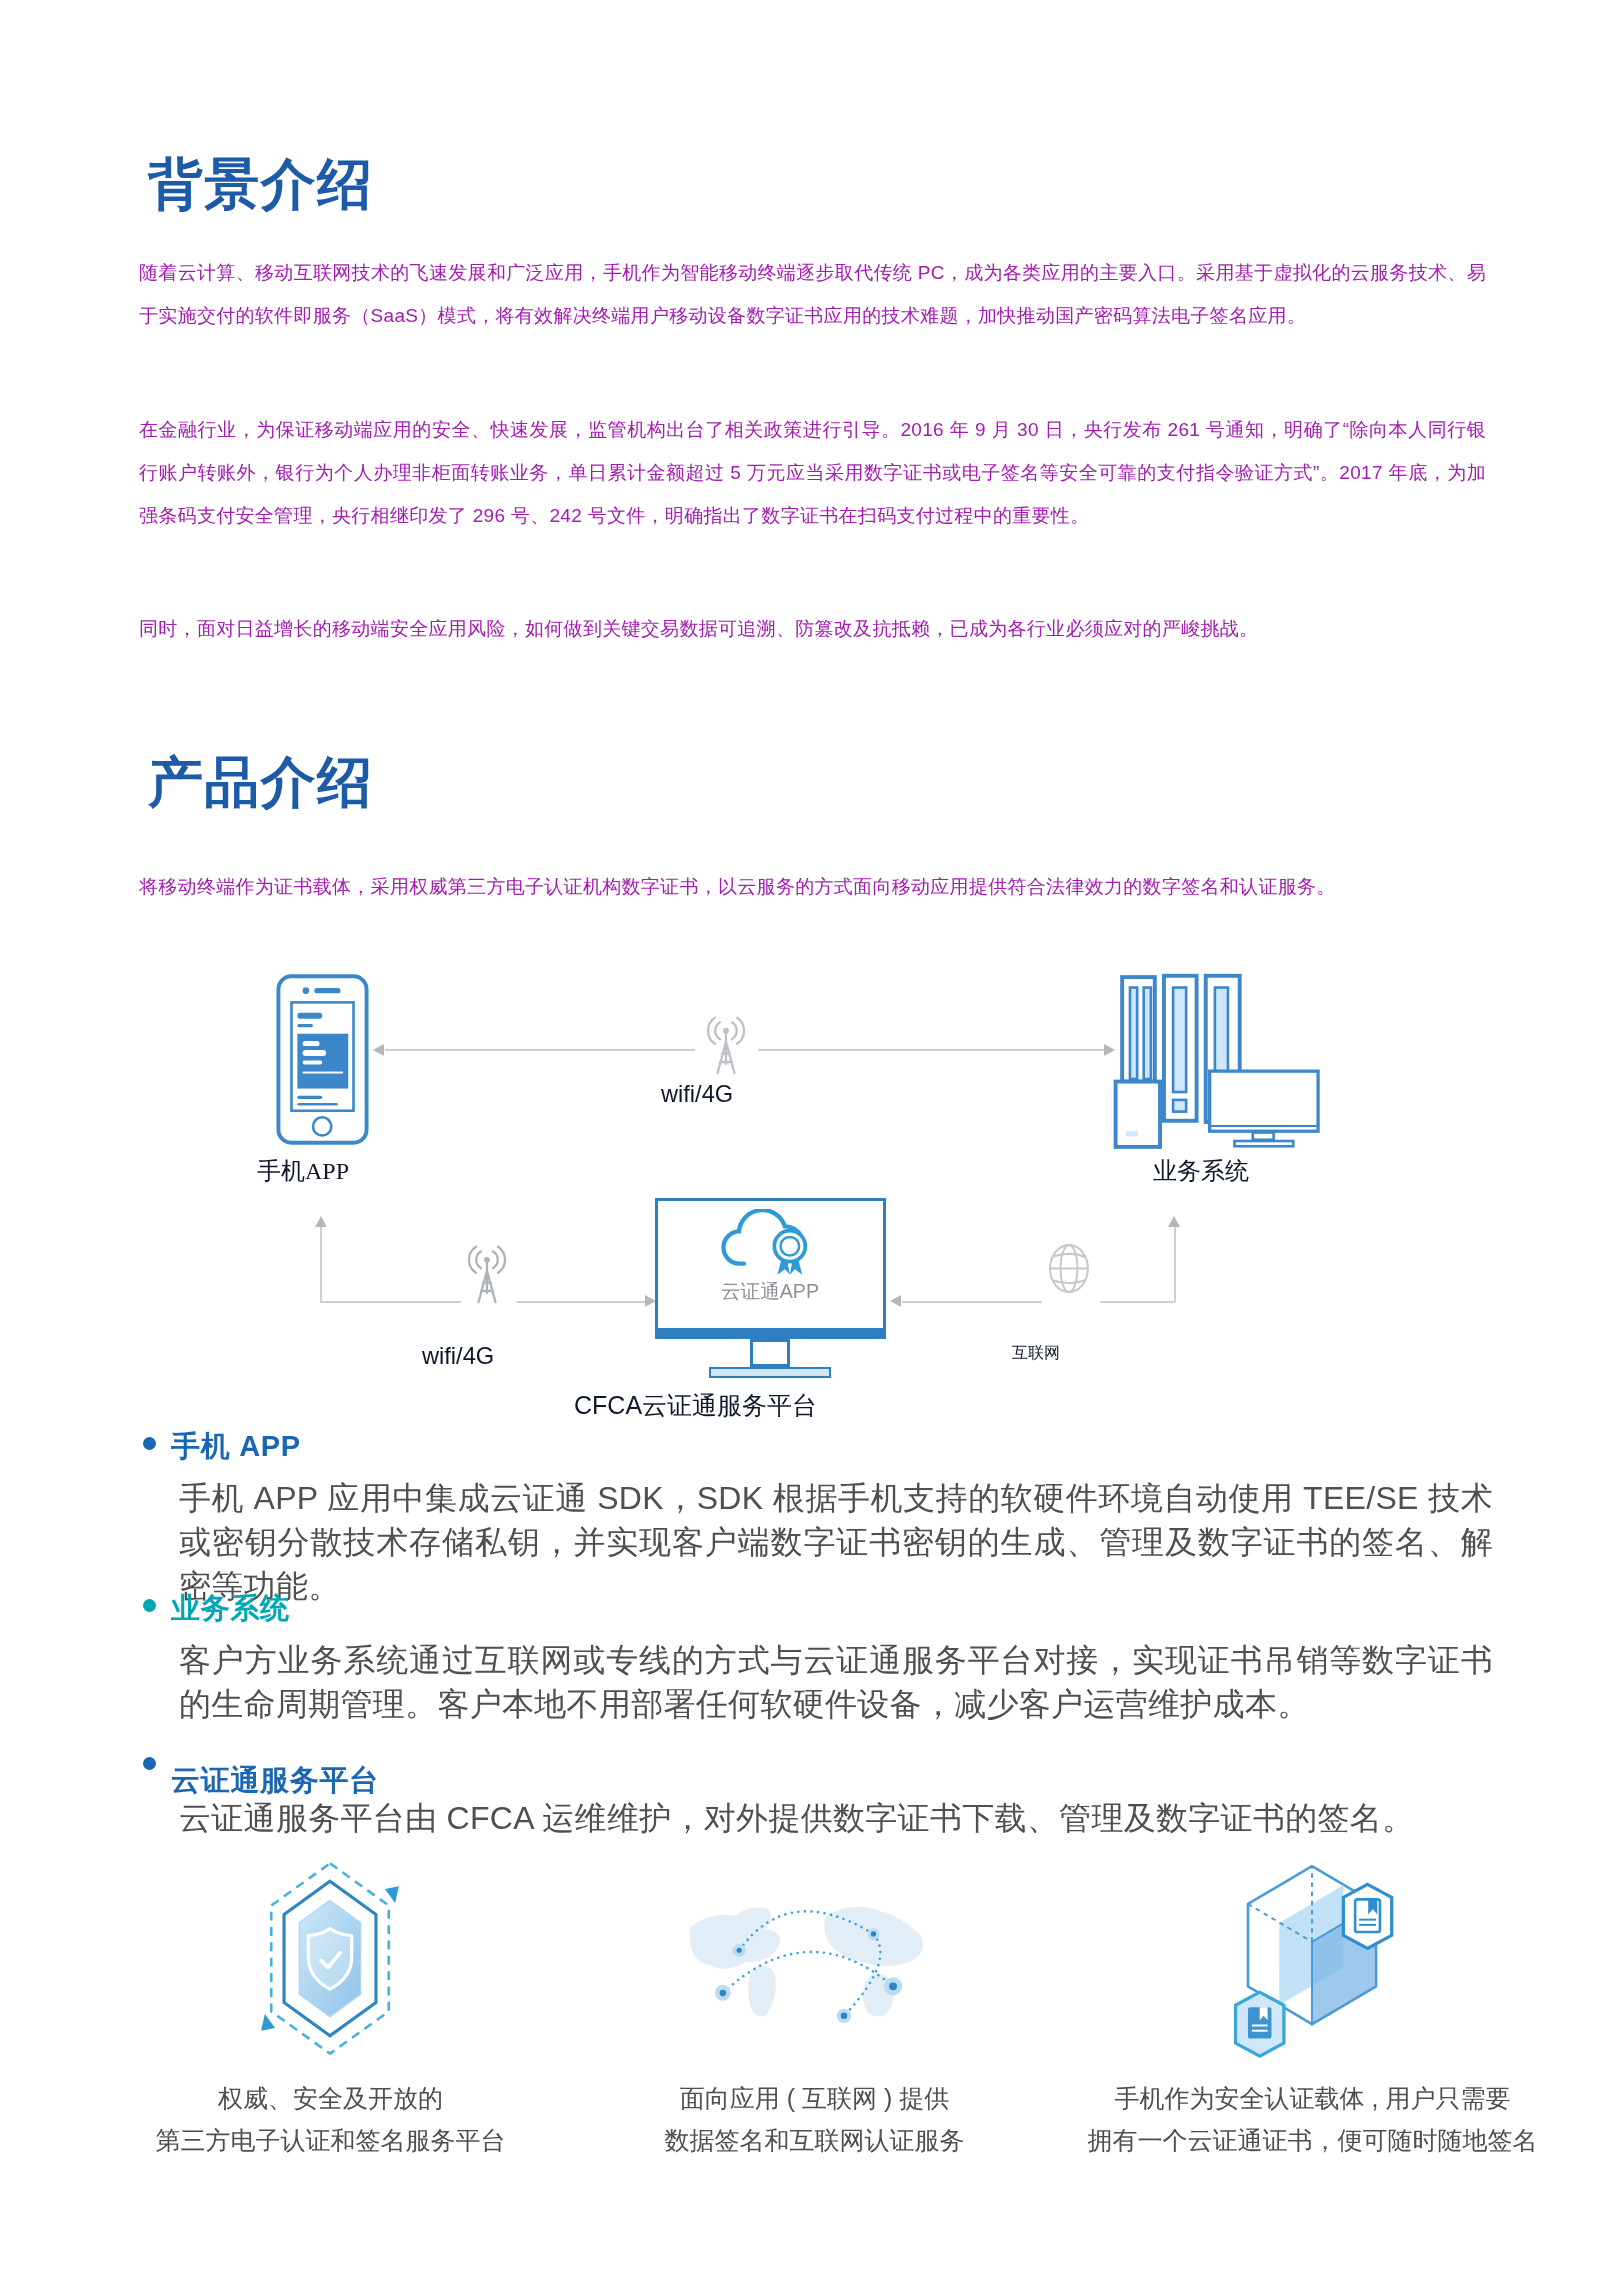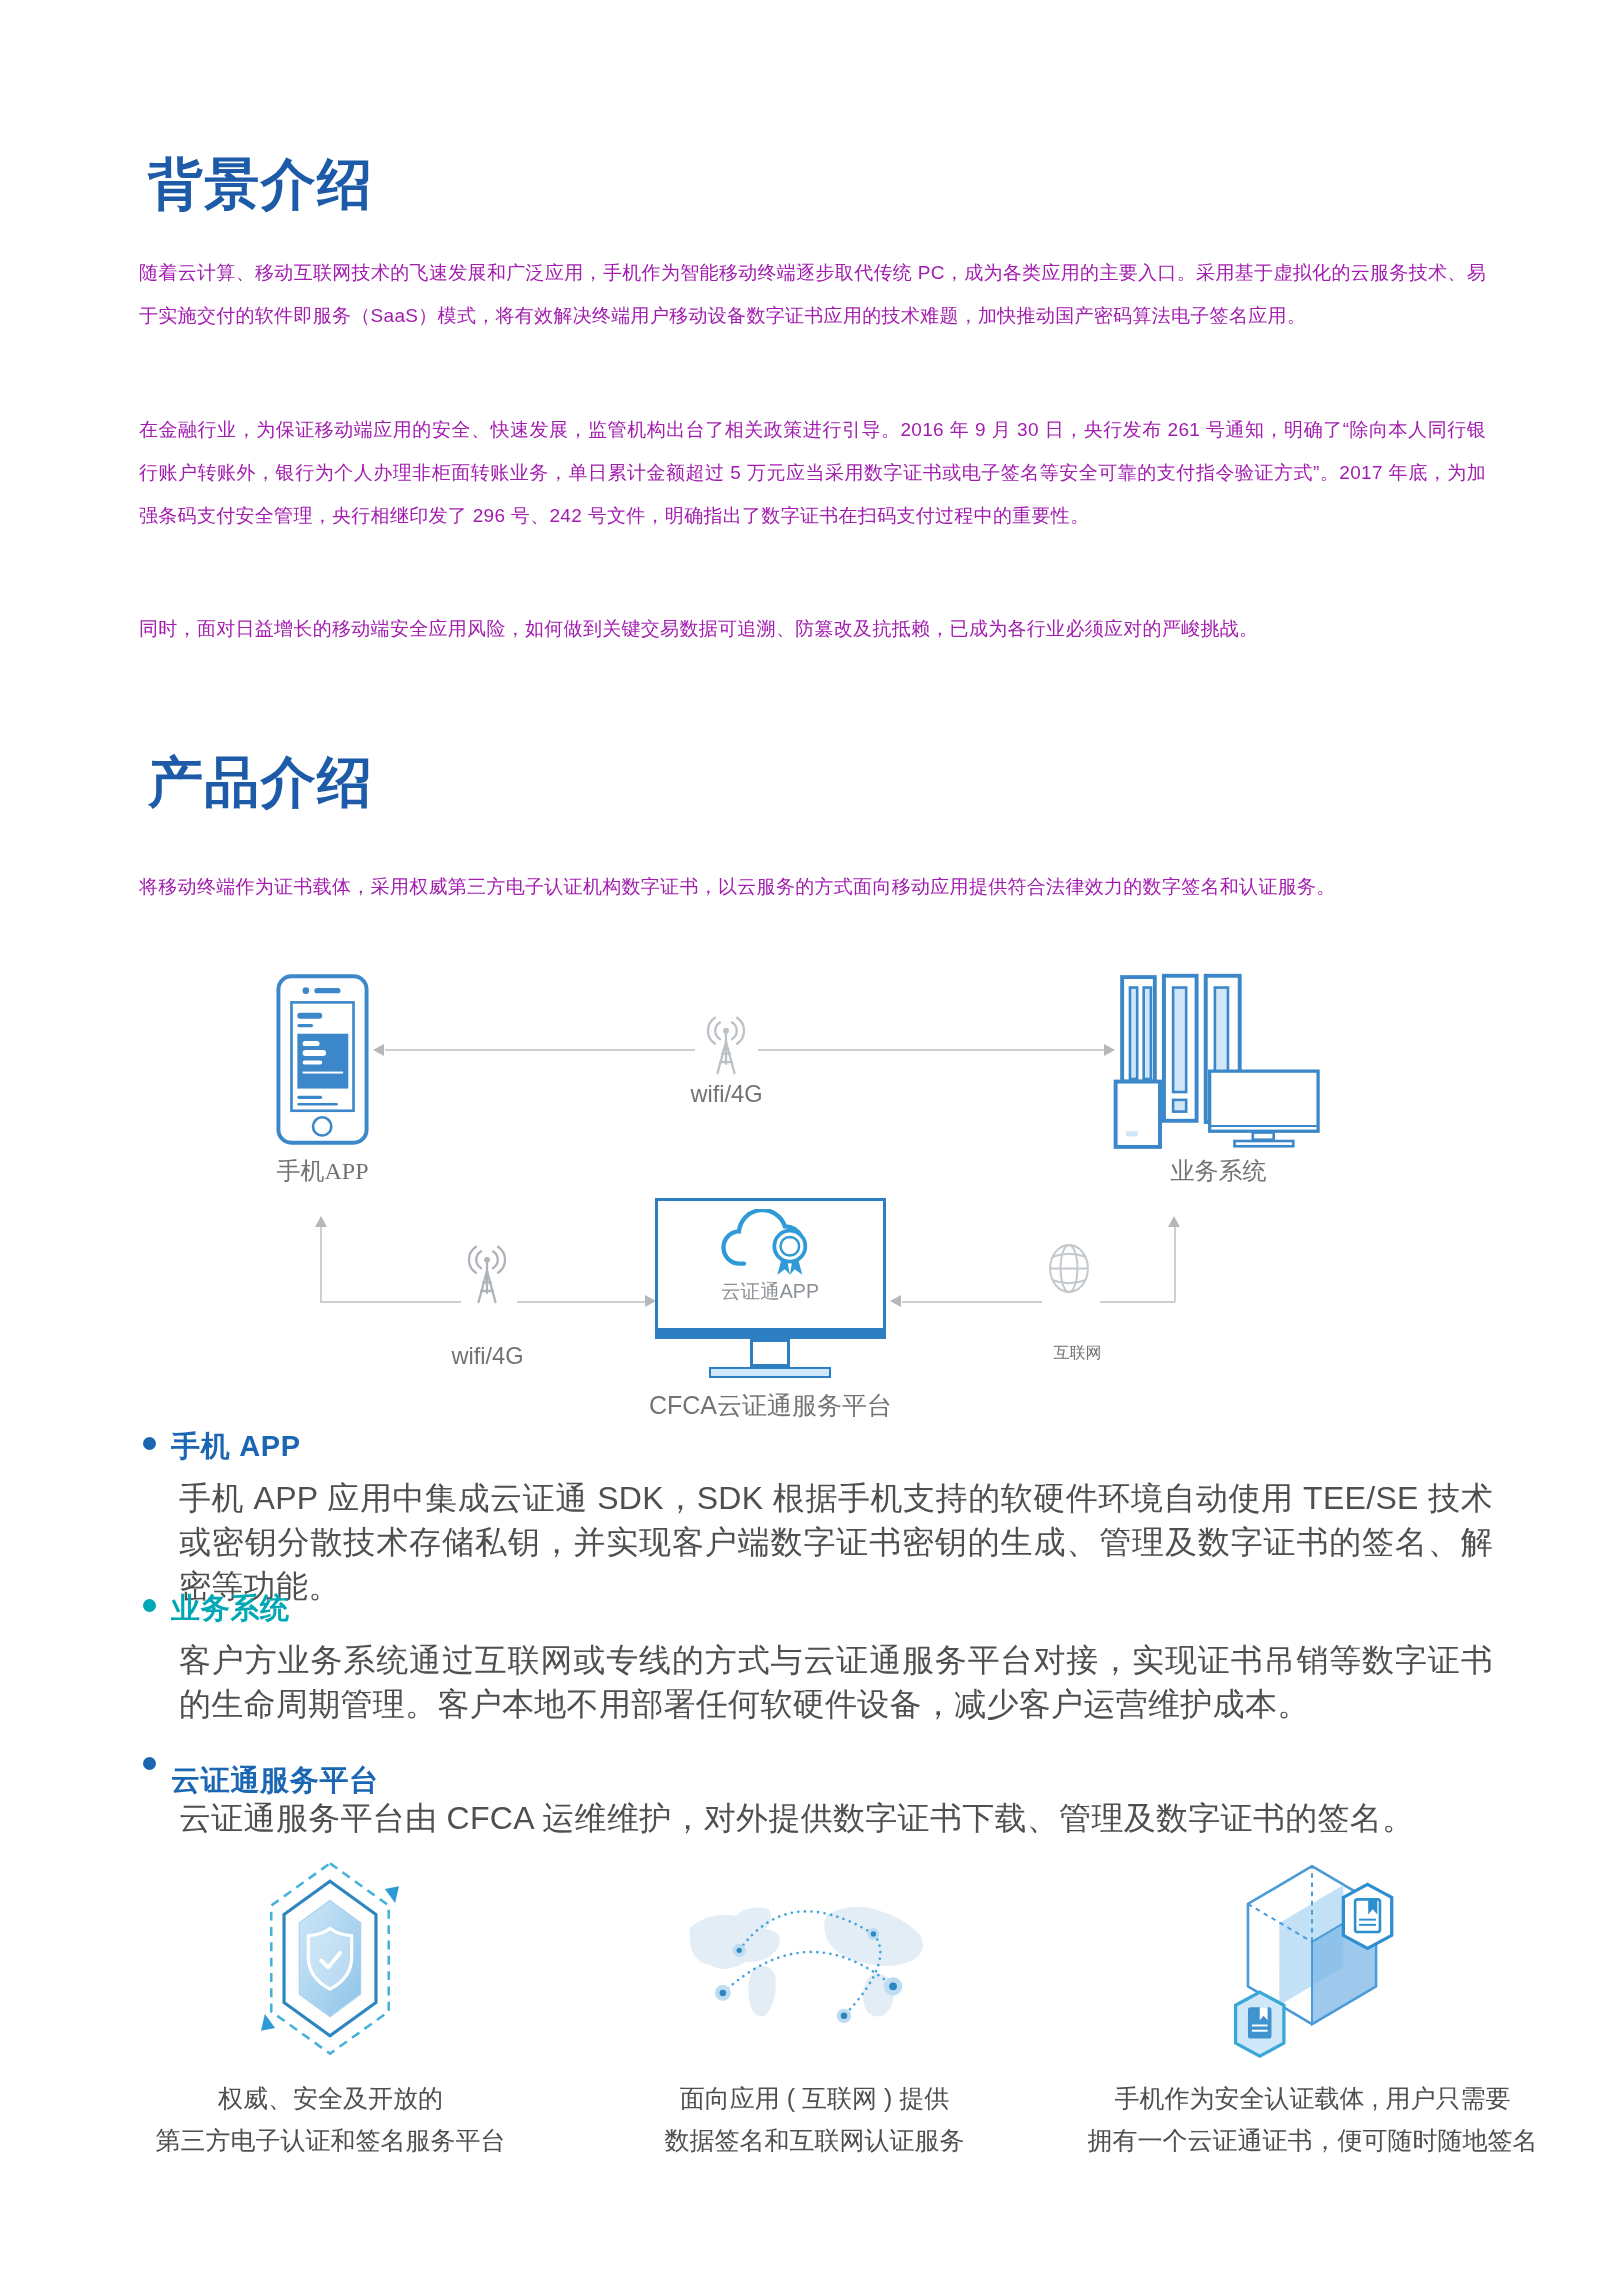--- a/index.html
+++ b/index.html
@@ -15,21 +15,21 @@
     margin:0;font-size:19px;line-height:43px;color:#a21caf;text-align:justify;
     letter-spacing:0.3px;
   }
   
   .hline{position:absolute;height:2px;background:#cdd0d2;}
   .vline{position:absolute;width:2px;background:#cdd0d2;}
   .arr{position:absolute;width:0;height:0;}
   .arr-left{border-top:6.5px solid transparent;border-bottom:6.5px solid transparent;border-right:11px solid #b4b8bb;}
   .arr-right{border-top:6.5px solid transparent;border-bottom:6.5px solid transparent;border-left:11px solid #b4b8bb;}
   .arr-up{border-left:6.5px solid transparent;border-right:6.5px solid transparent;border-bottom:11px solid #b4b8bb;}
-  .diag-label{position:absolute;font-size:24px;color:#737373;text-align:center;}
+  .diag-label{position:absolute;font-size:24px;color:#0f172a;text-align:left;}
   .monitor{
     position:absolute;left:655px;top:1198px;width:225px;height:135px;
     border:3.9px solid #2e7fc2;background:#ffffff;
   }
   .monitor-bar{position:absolute;left:0;bottom:0;width:100%;height:8.5px;background:#2e7fc2;}
   .monitor-neck{position:absolute;left:750px;top:1339px;width:34px;height:22px;border:3.3px solid #2e7fc2;background:#ffffff;}
   .monitor-base{position:absolute;left:709px;top:1367px;width:118px;height:6.5px;border:2.6px solid #2e7fc2;background:#cfe7f8;}
   .cloud-app-label{position:absolute;left:672px;top:1278px;width:196px;text-align:center;font-size:19.6px;color:#8b9096;}
   
   .bullet{position:absolute;width:13px;height:13px;border-radius:50%;}

